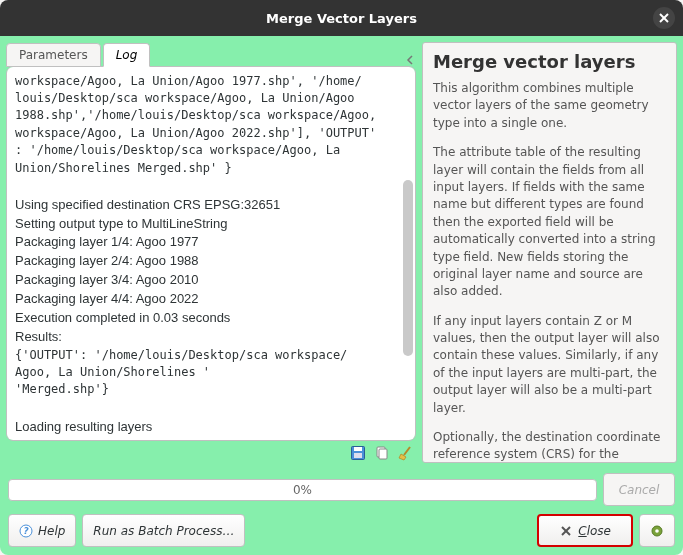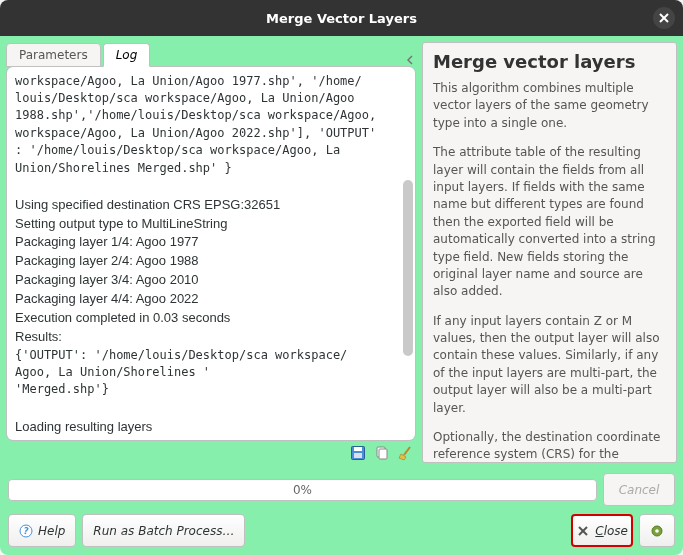--- a/index.html
+++ b/index.html
@@ -174,21 +174,21 @@
   }
   .btn.disabled { color:#aaa; cursor:default; background:#f6f5f4; }
   .btn .mnemonic { text-decoration: underline; }
 
   .button-row {
     display:flex; align-items:center; gap:6px;
     margin-top:8px;
     padding: 0 2px 2px 2px;
   }
   .button-row .spacer { flex:1 1 auto; }
-  .btn.closehl { border:2px solid #d40000; padding:3px 3px; }
+  .btn.closehl { border:2px solid #d40000; padding:3px 20px; }
 
   .ic { width:14px; height:14px; display:inline-flex; align-items:center; justify-content:center; }
 </style>
 </head>
 <body>
 
 <div class="titlebar">
   <div class="title">Merge Vector Layers</div>
   <div class="close-btn">
     <svg viewBox="0 0 10 10">

